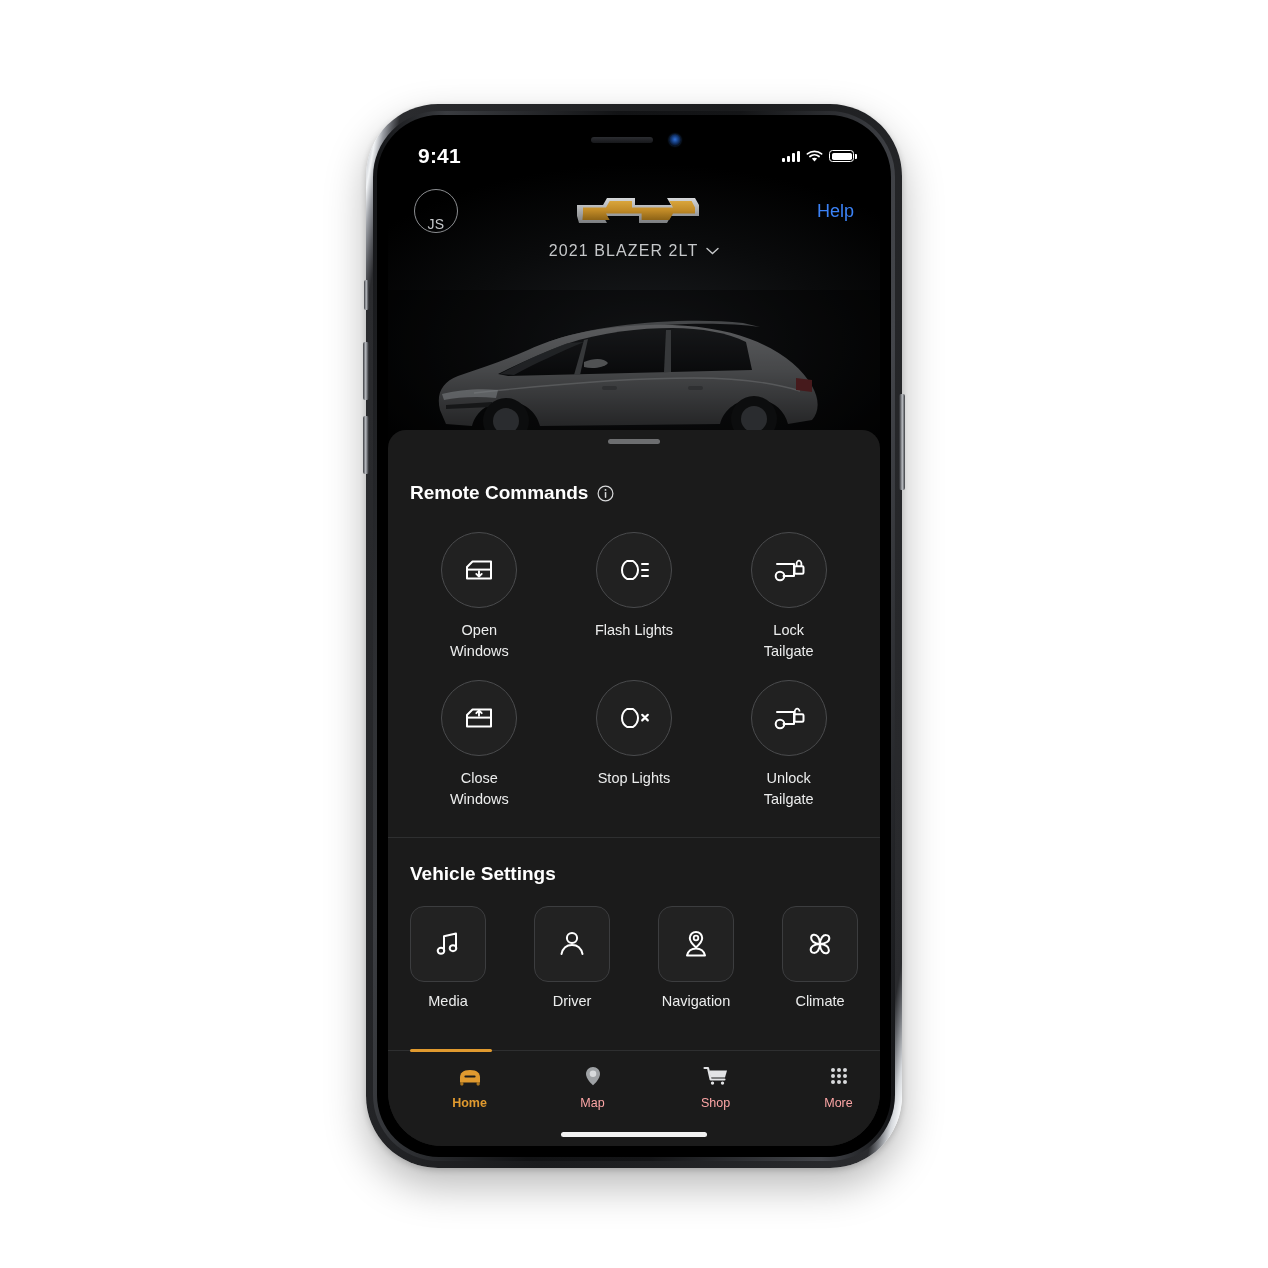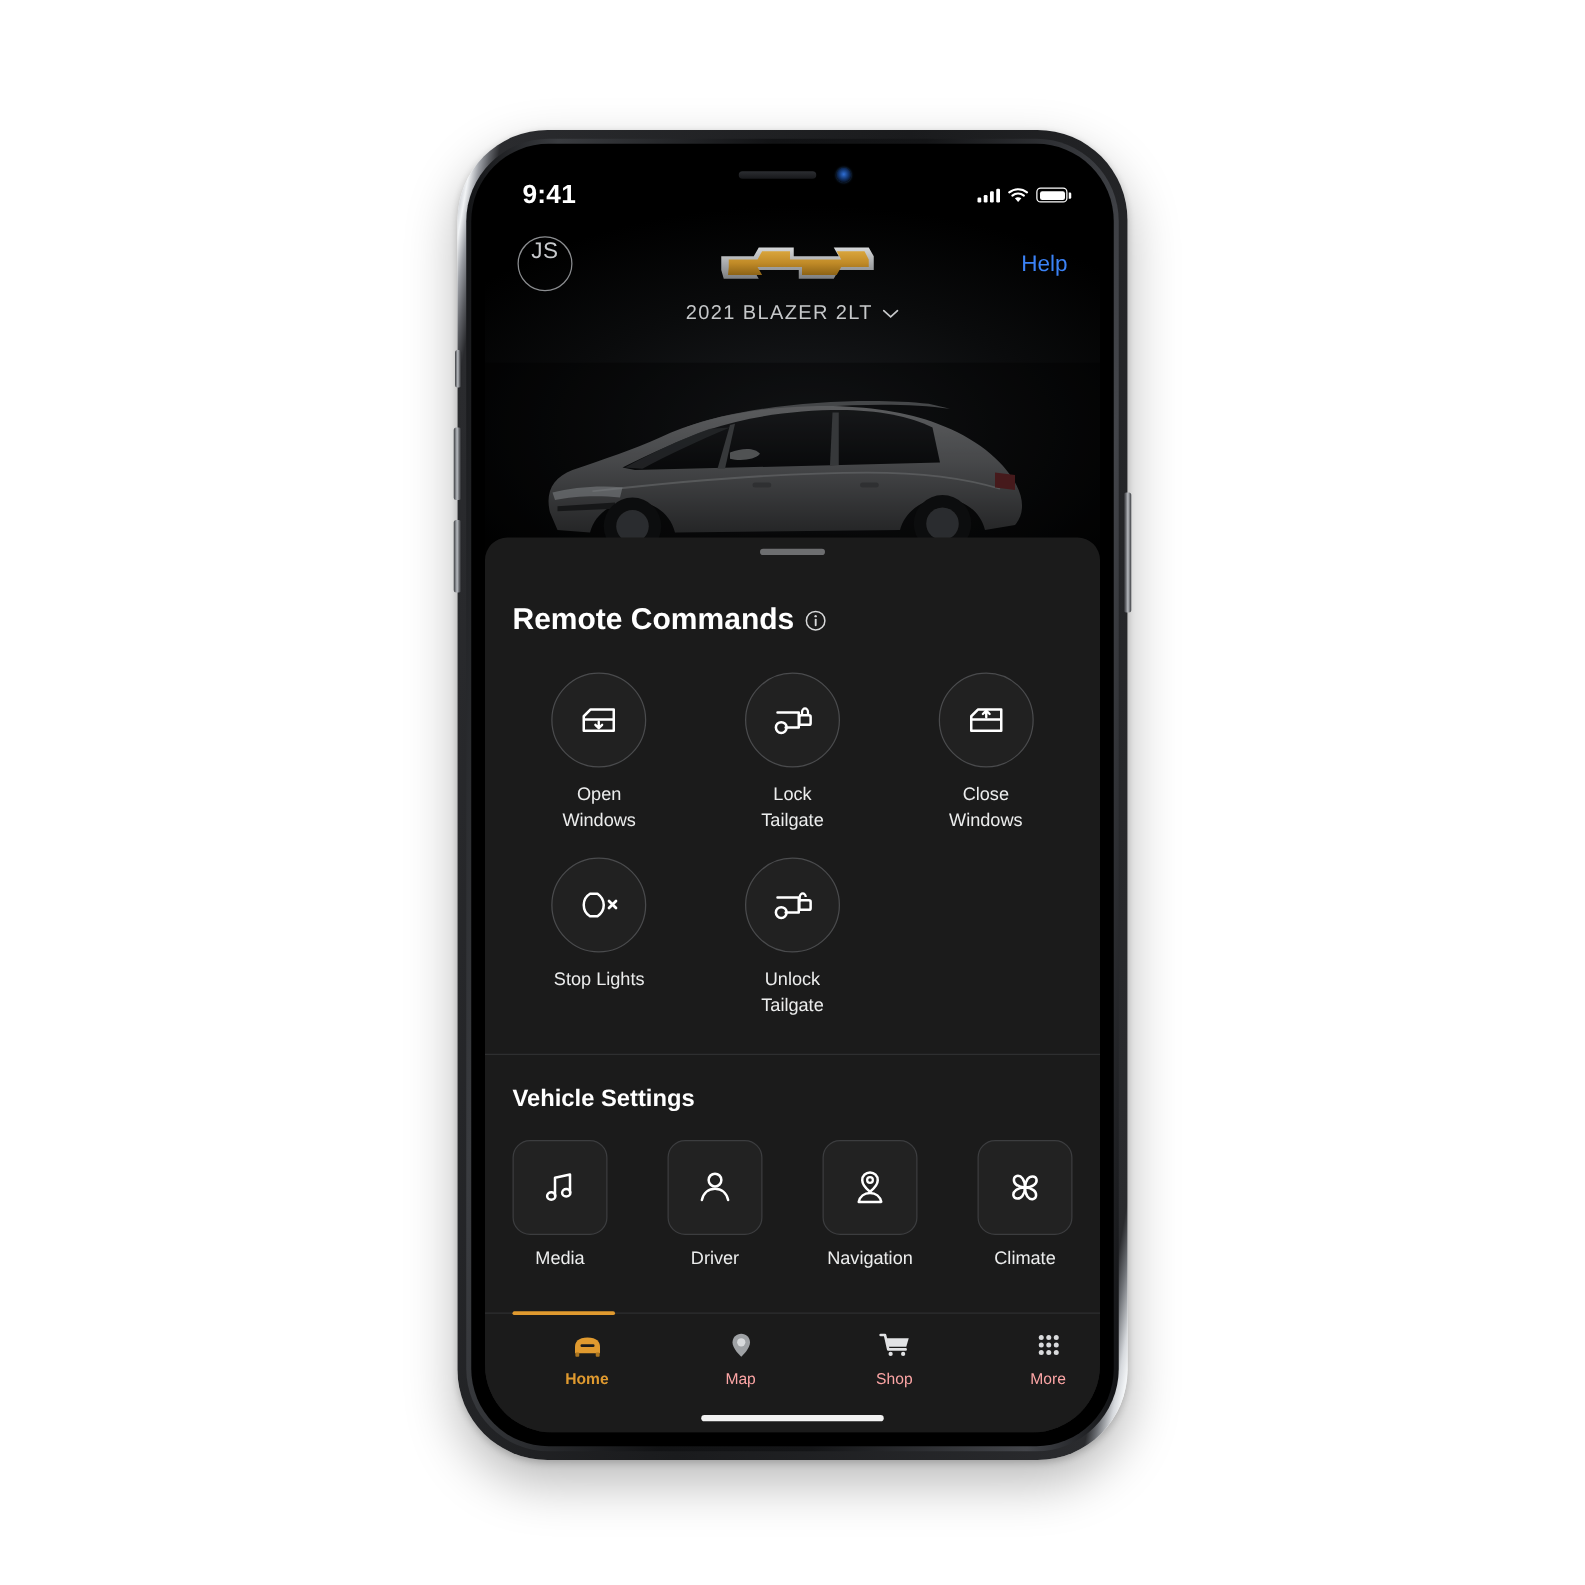--- a/index.html
+++ b/index.html
@@ -115,22 +115,22 @@
 
   
   .appbar {
     position: absolute; top: 52px; left: 0; right: 0; height: 66px;
     display: flex; align-items: center; justify-content: space-between;
     padding: 0 26px; z-index: 15;
   }
   .avatar {
     width: 44px; height: 44px; border-radius: 50%;
     border: 1.4px solid #8b8d90;
-    display: flex; align-items: flex-start; justify-content: center;
-    color: #c7c9cc; font-size: 18px; letter-spacing: 0.4px;
+    display: flex; align-items: flex-end; justify-content: center;
+    color: #c7c9cc; font-size: 14px; letter-spacing: 0.4px;
   }
   .help { color: #3b82f6; font-size: 18px; }
 
   .bowtie { width: 128px; height: 38px; }
 
   .vehname {
     position: absolute; top: 116px; left: 0; right: 0;
     text-align: center; z-index: 15;
     color: #c6c8ca; font-size: 16px; letter-spacing: 1.1px;
     display: flex; align-items: center; justify-content: center; gap: 8px;
@@ -148,21 +148,21 @@
     z-index: 10;
     display: flex; flex-direction: column;
   }
   .grabber {
     width: 52px; height: 5px; border-radius: 3px;
     background: #6d6e70; margin: 9px auto 0;
   }
   .sheet-body { flex: 1; overflow: hidden; }
 
   .section-title {
-    color: #fff; font-size: 24px; font-weight: 700;
+    color: #fff; font-size: 19px; font-weight: 700;
     padding: 38px 0 0 22px;
     display: flex; align-items: center; gap: 9px;
   }
   .info-i { width: 17px; height: 17px; flex: none; }
 
   
   .rc-grid {
     display: grid; grid-template-columns: repeat(3, 1fr);
     row-gap: 18px; padding: 28px 14px 0;
   }
@@ -368,20 +368,29 @@
                 <svg viewBox="0 0 38 38">
                   <path d="M7 16 L12.5 10.5 L31 10.5 L31 27.5 L7 27.5 Z" stroke="#fff" stroke-width="2" fill="none" stroke-linejoin="round"></path>
                   <path d="M7 18.6 L31 18.6" stroke="#fff" stroke-width="2"></path>
                   <path d="M19 20.3 L19 25.4 M16.3 22.9 L19 25.6 L21.7 22.9" stroke="#fff" stroke-width="1.9" fill="none" stroke-linecap="round" stroke-linejoin="round"></path>
                 </svg>
               </div>
               <div class="rc-label">Open
 Windows</div>
             </div>
 
+            <div class="rc-item">
+              <div class="rc-circle">
+                <svg viewBox="0 0 38 38">
+                  <path d="M18 10 L12 10 C8.7 12 7 15.3 7 19 C7 22.7 8.7 26 12 28 L18 28 C21.3 25.7 23 22.7 23 19 C23 15.3 21.3 12.3 18 10 Z" stroke="#fff" stroke-width="2" fill="none" stroke-linejoin="round"></path>
+                  <path d="M27 13 L33 13 M27 19 L33 19 M27 25 L33 25" stroke="#fff" stroke-width="2" stroke-linecap="round"></path>
+                </svg>
+              </div>
+              <div class="rc-label">Flash Lights</div>
+            </div>
 
             <div class="rc-item">
               <div class="rc-circle">
                 <svg viewBox="0 0 38 38">
                   <path d="M7 13 L24 13 L24 25 L13.5 25" stroke="#fff" stroke-width="2" fill="none" stroke-linecap="round" stroke-linejoin="round"></path>
                   <circle cx="10" cy="25" r="4.3" stroke="#fff" stroke-width="2" fill="none"></circle>
                   <rect x="24.5" y="15.2" width="9" height="7.6" rx="1.3" stroke="#fff" stroke-width="2" fill="none"></rect>
                   <path d="M26.6 15.2 L26.6 12.6 C26.6 10.9 27.9 9.7 29 9.7 C30.1 9.7 31.4 10.9 31.4 12.6 L31.4 15.2" stroke="#fff" stroke-width="1.8" fill="none"></path>
                 </svg>
               </div>

